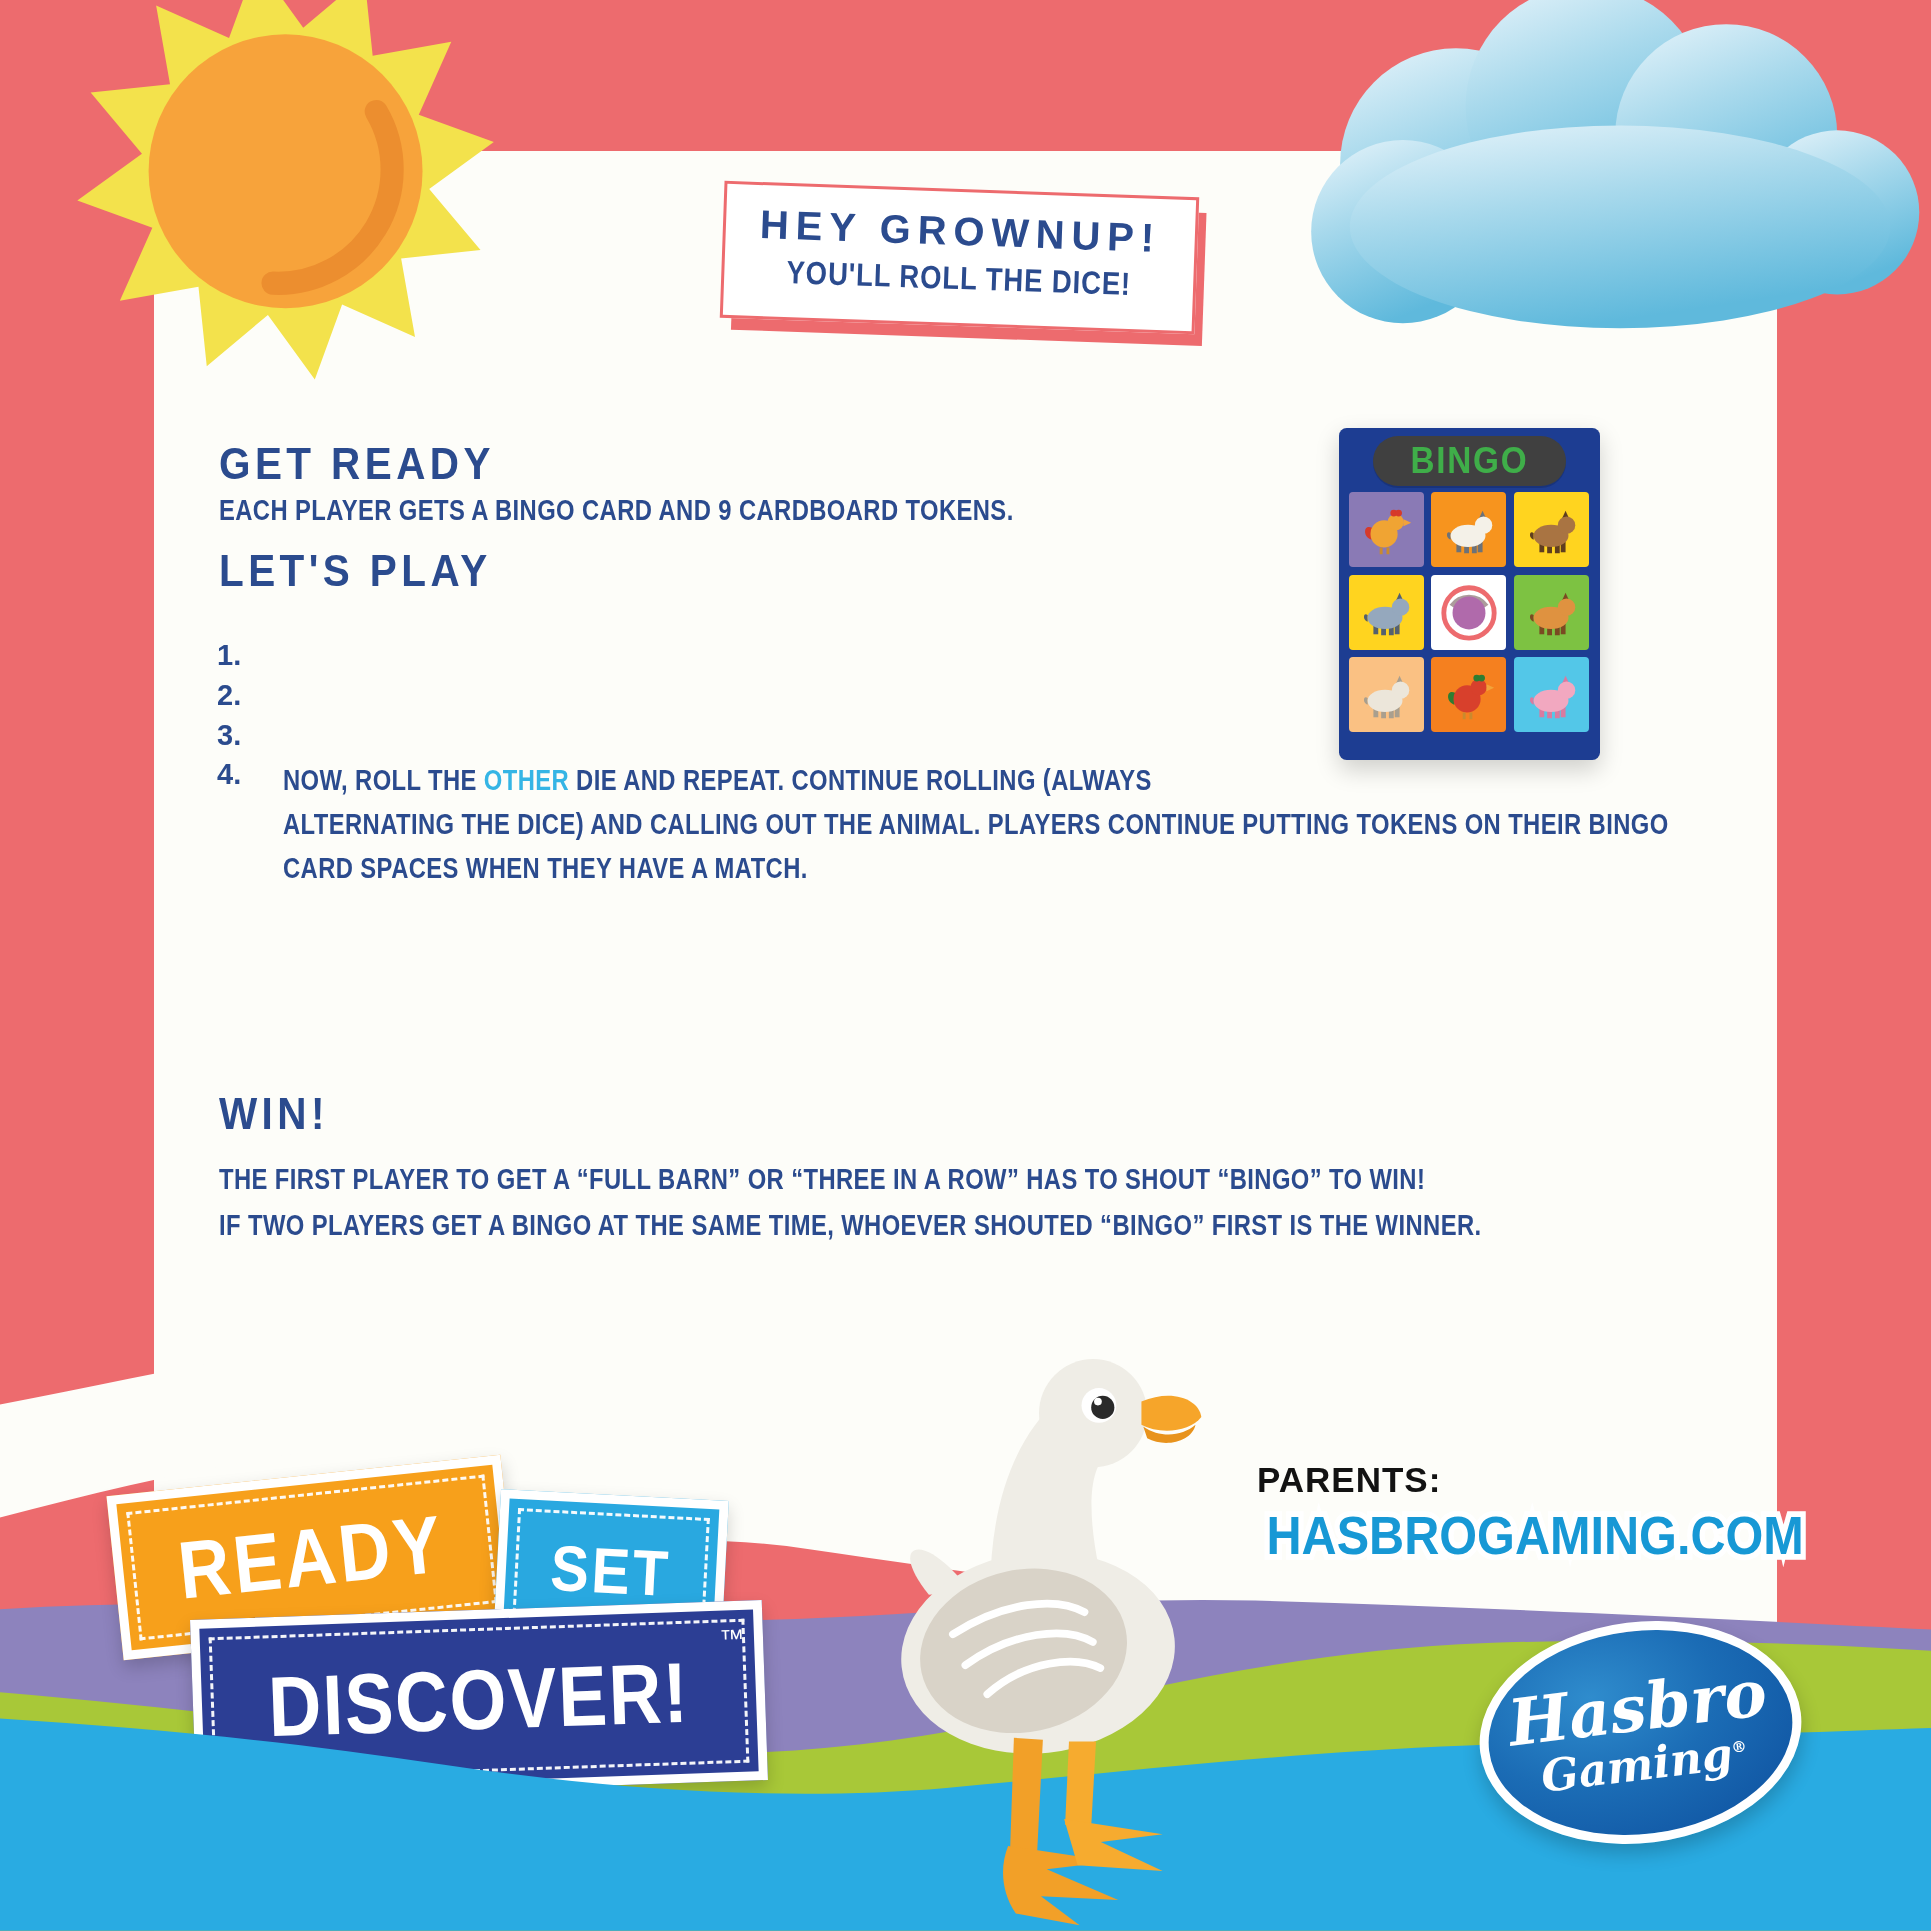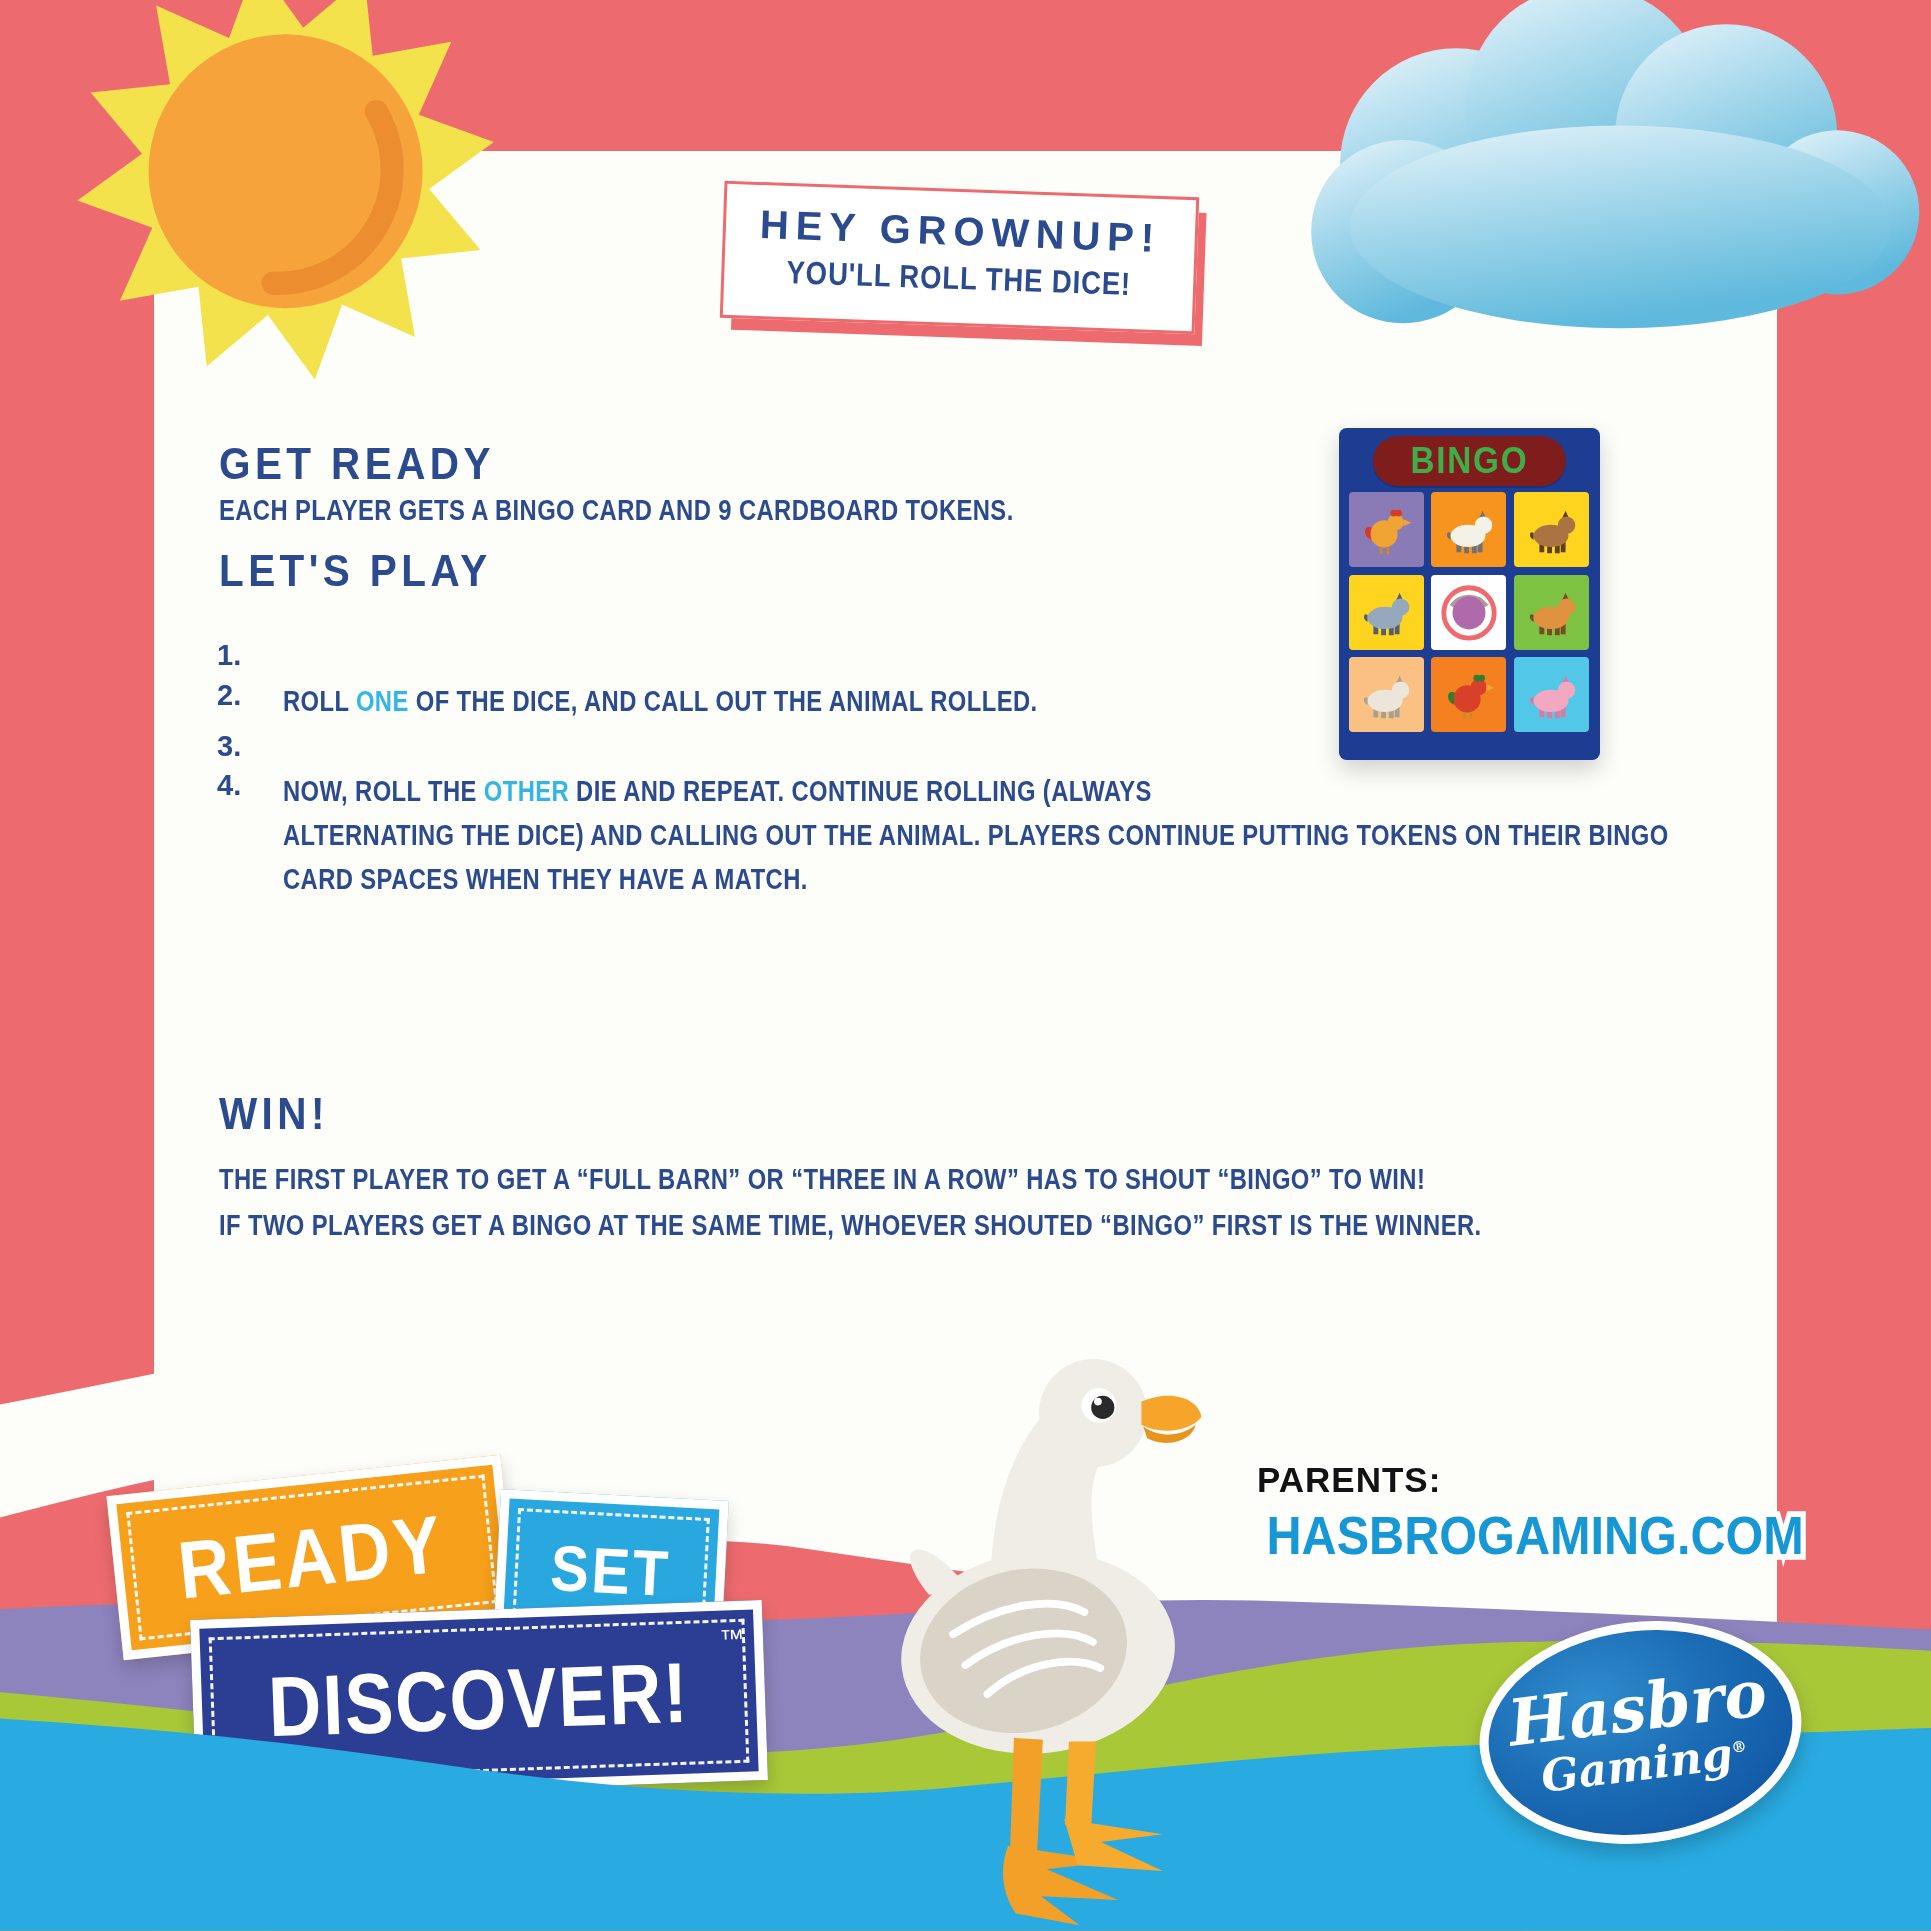--- a/index.html
+++ b/index.html
@@ -21,21 +21,21 @@
          transform:scaleX(.82);transform-origin:0 50%;white-space:nowrap;}
   .hl{color:#35b5e5;}
   #steps{left:217px;top:639px;z-index:3;}
   .step{display:flex;margin-bottom:6.8px;}
   .step .num{width:66px;font-size:29px;font-weight:600;color:#2b4b8e;flex:none;}
   .step .ln{font-size:29px;font-weight:600;color:#2b4b8e;letter-spacing:0.5px;white-space:nowrap;
             transform:scaleX(.82);transform-origin:0 50%;line-height:44px;}
   
   #bingo-card{left:1339px;top:428px;width:261px;height:332px;background:#1d3d92;border-radius:7.7px;
               z-index:3;box-shadow:0 9.7px 23px rgba(0,0,0,.18);padding:0;}
-  #bingo-logo-wrap{position:absolute;left:34px;top:7.7px;width:193px;height:50px;background:#7f1d1d;
+  #bingo-logo-wrap{position:absolute;left:34px;top:7.7px;width:193px;height:50px;background:#404040;
               border-radius:25px;display:flex;align-items:center;justify-content:center;
               box-shadow:0 1.9px 0 rgba(0,0,0,.15);}
   #bingo-logo-wrap span{font-size:37px;font-weight:800;color:#3fae49;letter-spacing:1.9px;
               transform:scaleX(.9);}
   #bingo-grid{position:absolute;left:9.7px;top:64px;width:241px;height:241px;
               display:grid;grid-template-columns:repeat(3,75px);grid-template-rows:repeat(3,75px);
               gap:7.7px;}
   .bcell{width:75px;height:75px;border-radius:3.9px;display:flex;align-items:center;justify-content:center;}
   
   .tag{position:absolute;border:9.7px solid #fff;color:#fff;display:flex;align-items:center;
@@ -105,23 +105,20 @@
   <div class="h1" style="left:219px;top:439px;z-index:3;">GET READY</div>
   <div class="mline" style="left:219px;top:494px;z-index:3;">EACH PLAYER GETS A BINGO CARD AND 9 CARDBOARD TOKENS.</div>
   <div class="h1" style="left:219px;top:546px;z-index:3;">LET'S PLAY</div>
 
   <div class="abs" id="steps">
       <div class="step">
         <div class="num">1.</div>
       </div>
       <div class="step">
         <div class="num">2.</div>
-        <div>
-          <div class="ln"><span>ROLL </span><span class="hl">ONE</span><span> OF THE DICE, AND CALL OUT THE ANIMAL ROLLED.</span></div>
-        </div>
       </div>
       <div class="step">
         <div class="num">3.</div>
       </div>
       <div class="step">
         <div class="num">4.</div>
         <div>
           <div class="ln"><span>NOW, ROLL THE </span><span class="hl">OTHER</span><span> DIE AND REPEAT. CONTINUE ROLLING (ALWAYS</span></div>
           <div class="ln"><span>ALTERNATING THE DICE) AND CALLING OUT THE ANIMAL. PLAYERS CONTINUE PUTTING TOKENS ON THEIR BINGO</span></div>
           <div class="ln"><span>CARD SPACES WHEN THEY HAVE A MATCH.</span></div>

